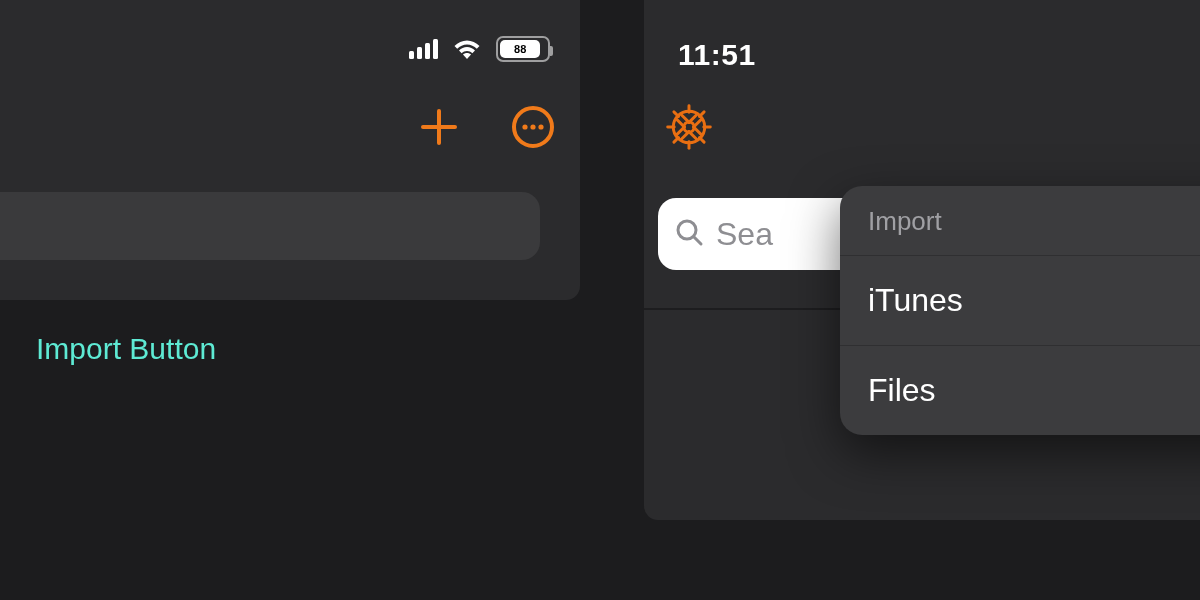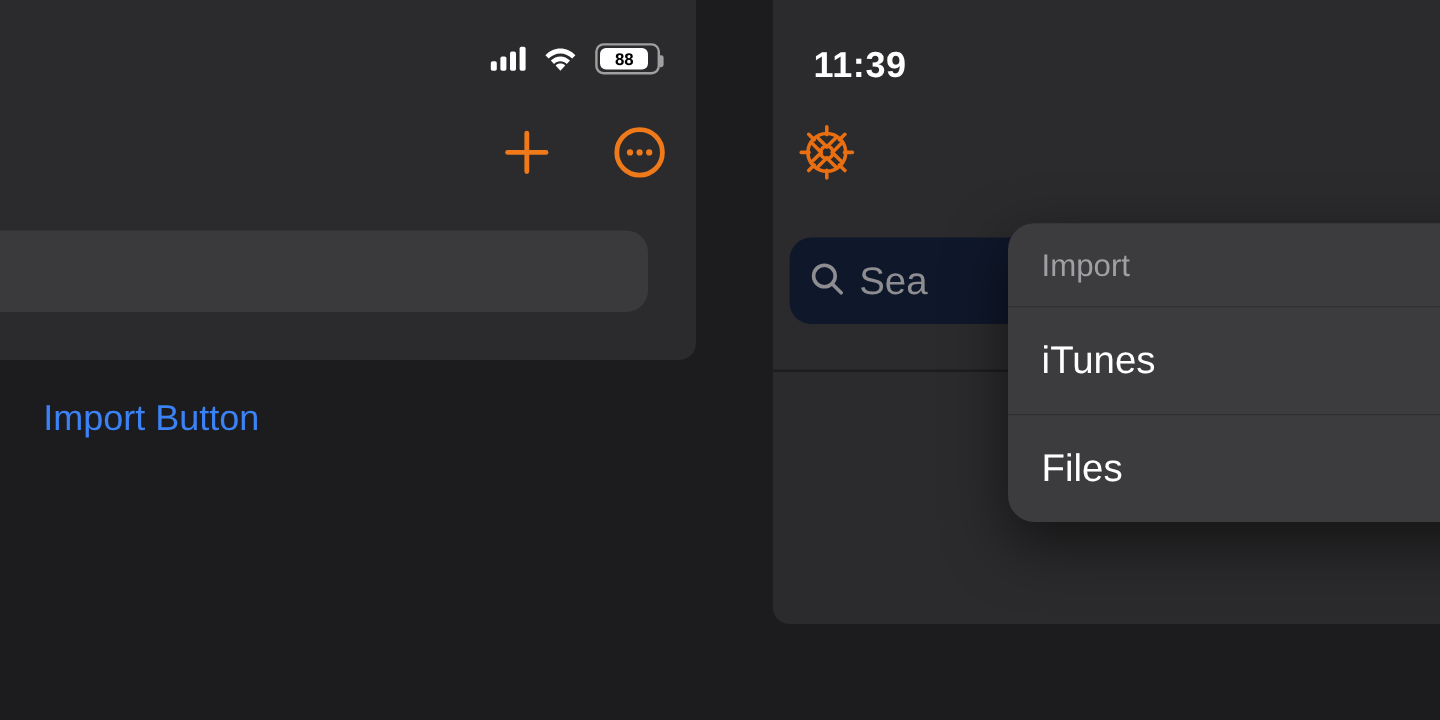--- a/index.html
+++ b/index.html
@@ -48,21 +48,21 @@
     top: 0;
     width: 620px;
     height: 520px;
     border-top-left-radius: 0;
     border-top-right-radius: 0;
   }
 
   
   .caption {
     position: absolute;
-    color: #3b82f6;
+    color: #5eead4;
     font-size: 30px;
     font-weight: 400;
   }
   .panel-left .caption { left: 36px; top: 332px; }
   .panel-right .caption { right: 24px; bottom: 24px; left: auto; }
 
   
 
   .status-bar-right {
     position: absolute;
@@ -107,21 +107,21 @@
   .battery-fill {
     background: #fff;
     height: 100%;
     border-radius: 5px;
     display: flex;
     align-items: center;
     justify-content: center;
   }
   .battery-label {
     color: #000;
-    font-size: 14px;
+    font-size: 11px;
     font-weight: 700;
   }
 
   .toolbar-left {
     position: absolute;
     top: 102px;
     right: 22px;
     display: flex;
     align-items: center;
     gap: 44px;
@@ -163,21 +163,21 @@
     top: 102px;
     left: 20px;
   }
 
   .search-field-right {
     position: absolute;
     left: 14px;
     top: 198px;
     height: 72px;
     width: 230px;
-    background: #0f172a;
+    background: #ffffff;
     border-radius: 18px;
     display: flex;
     align-items: center;
     padding: 0 16px;
     gap: 12px;
     overflow: hidden;
   }
   .search-field-right .ph {
     font-size: 32px;
     color: #8e8e92;
@@ -268,21 +268,21 @@
 
     <div class="search-field-left" title=""></div>
 
   </div>
   <div class="caption">Import Button</div>
 </div>
 
 <div class="panel panel-right">
   <div class="device">
 
-    <div class="status-time">11:39</div>
+    <div class="status-time">11:51</div>
 
     <div class="gear-container">
       <div class="gear-btn">
         <svg width="54" height="54" viewBox="0 0 54 54">
           <g stroke="#e96f12" stroke-width="3.2" fill="none" stroke-linecap="round">
             <circle cx="27" cy="27" r="17"></circle>
             <circle cx="27" cy="27" r="5.5"></circle>
             <line x1="27" y1="4" x2="27" y2="11"></line>
             <line x1="27" y1="43" x2="27" y2="50"></line>
             <line x1="4" y1="27" x2="11" y2="27"></line>

